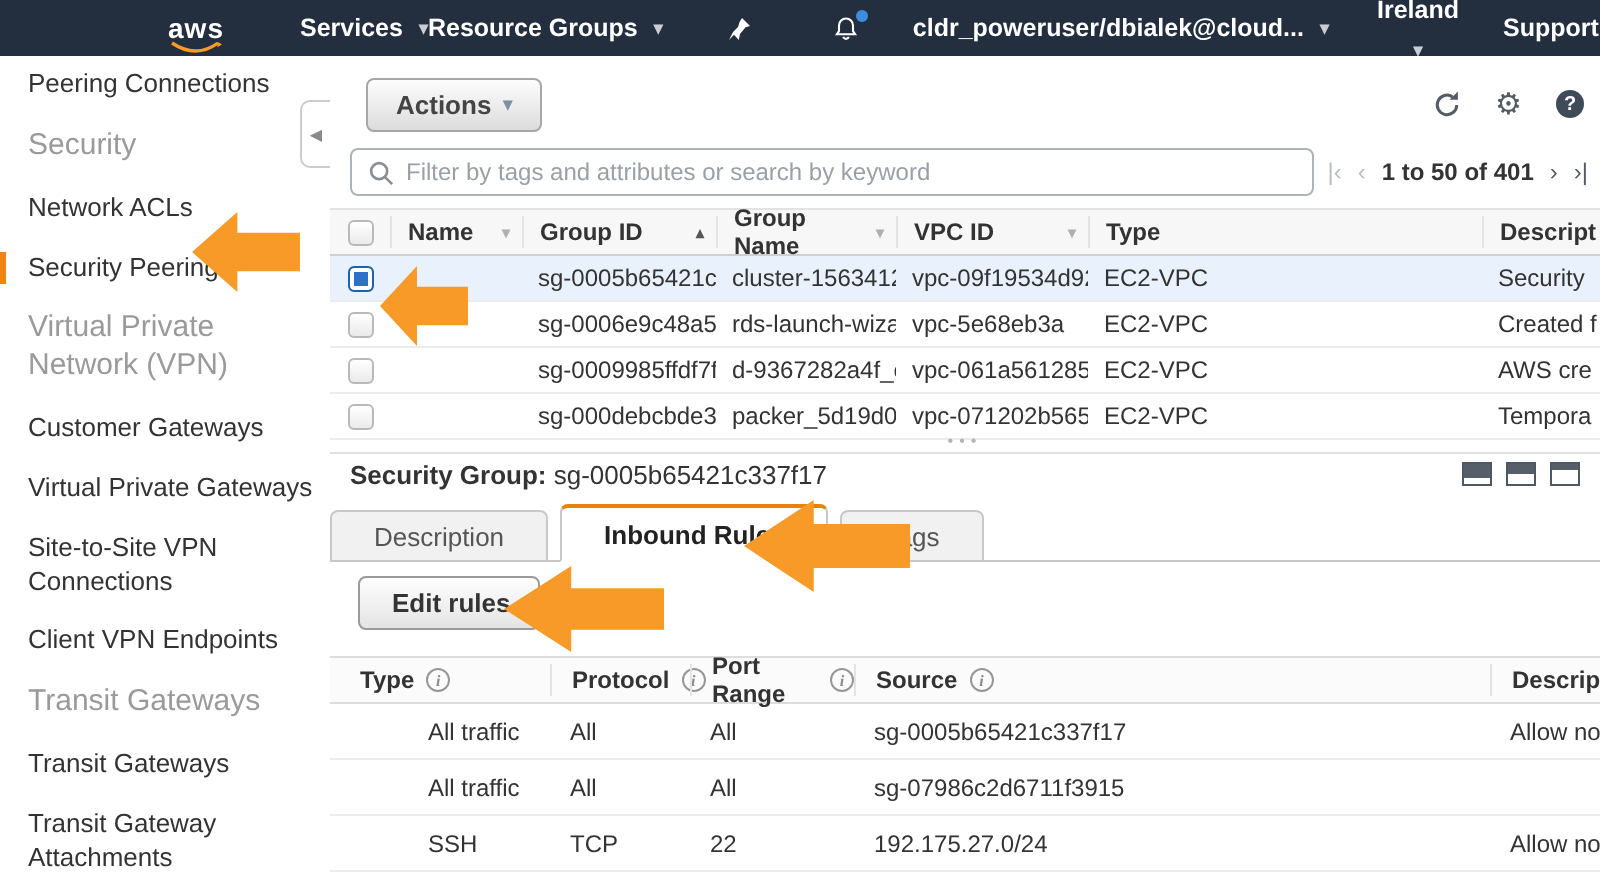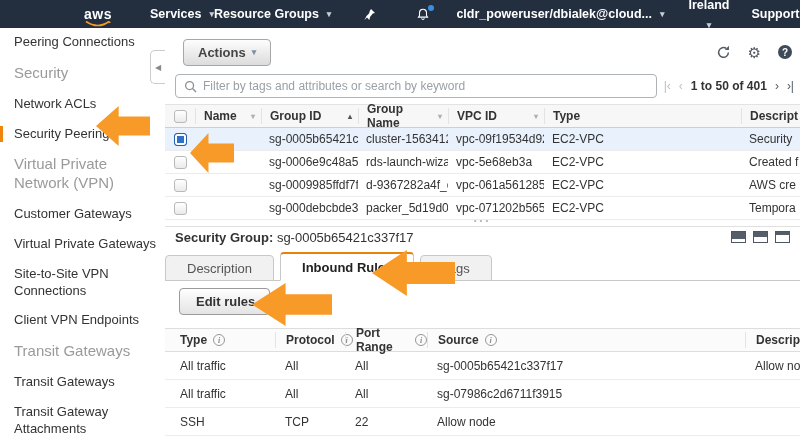--- a/index.html
+++ b/index.html
@@ -88,21 +88,21 @@
 
   
   .rules { position:absolute; top:300px; left:0; right:0; }
   .rules-grid { display:grid; grid-template-columns:95px 70px 82px 318px 1fr; align-items:center; padding-left:15px; }
   .rules-header { height:24px; background:#fbfbfb; border-top:1px solid #ddd; border-bottom:1px solid #ddd; font-weight:bold; font-size:12px; color:#333; }
   .rules-header .hcell { display:flex; align-items:center; gap:6px; height:16px; border-left:1px solid #e4e4e4; padding-left:10px; }
   .rules-header .hcell:first-child { border-left:none; padding-left:0; }
   .info { width:12px; height:12px; border:1px solid #979797; border-radius:50%; color:#8a8a8a; font-size:8px; font-style:italic; font-family:"Liberation Serif", serif; display:inline-flex; align-items:center; justify-content:center; cursor:pointer; flex:none; }
   .rules-row { height:28px; border-bottom:1px solid #ececec; font-size:12px; color:#333; }
   .rules-row .cell { padding-left:10px; white-space:nowrap; overflow:hidden; }
-  .rules-row .cell:first-child { padding-left:0; }
+  .rules-row .cell:first-child { padding-left:0;margin-left:34px; }
 
   
   .arrow { position:absolute; background:#f79a28; clip-path:polygon(0 50%, 42% 0, 42% 26%, 100% 26%, 100% 74%, 42% 74%, 42% 100%); z-index:5; pointer-events:none; }
   .arrow-1 { left:96px;  top:106px; width:54px; height:40px; }
   .arrow-2 { left:190px; top:133px; width:44px; height:40px; }
   .arrow-3 { left:372px; top:250px; width:83px; height:46px; }
   .arrow-4 { left:252px; top:283px; width:80px; height:43px; }
 </style>
 </head>
 <body>
@@ -337,20 +337,21 @@
       <div class="cell">All traffic</div>
       <div class="cell">All</div>
       <div class="cell">All</div>
       <div class="cell">sg-07986c2d6711f3915</div>
       <div class="cell"></div>
     </div>
     <div class="rules-grid rules-row">
       <div class="cell">SSH</div>
       <div class="cell">TCP</div>
       <div class="cell">22</div>
+      <div class="cell">192.175.27.0/24</div>
       <div class="cell">Allow node</div>
     </div>
   </div>
 </main>
 
 <div class="arrow arrow-1"></div>
 <div class="arrow arrow-2"></div>
 <div class="arrow arrow-3"></div>
 <div class="arrow arrow-4"></div>
 

